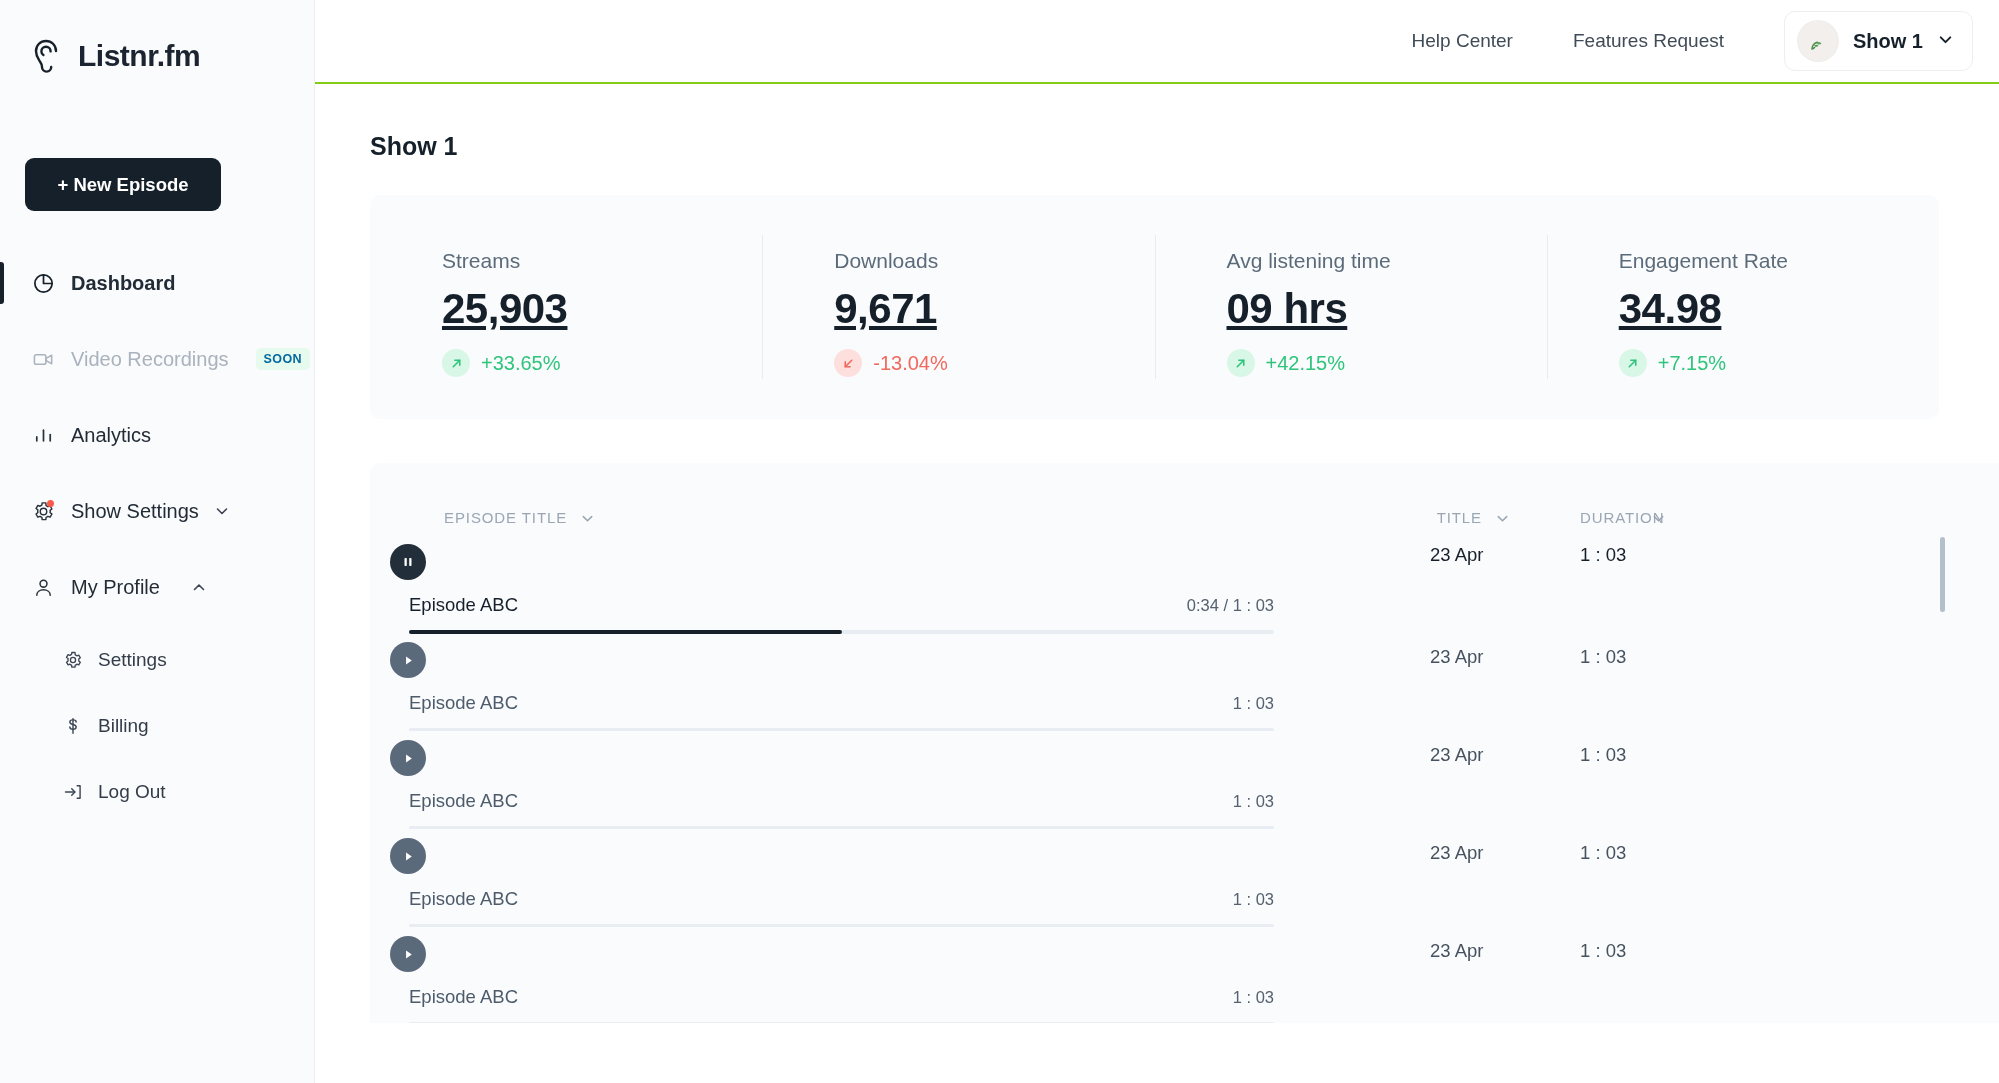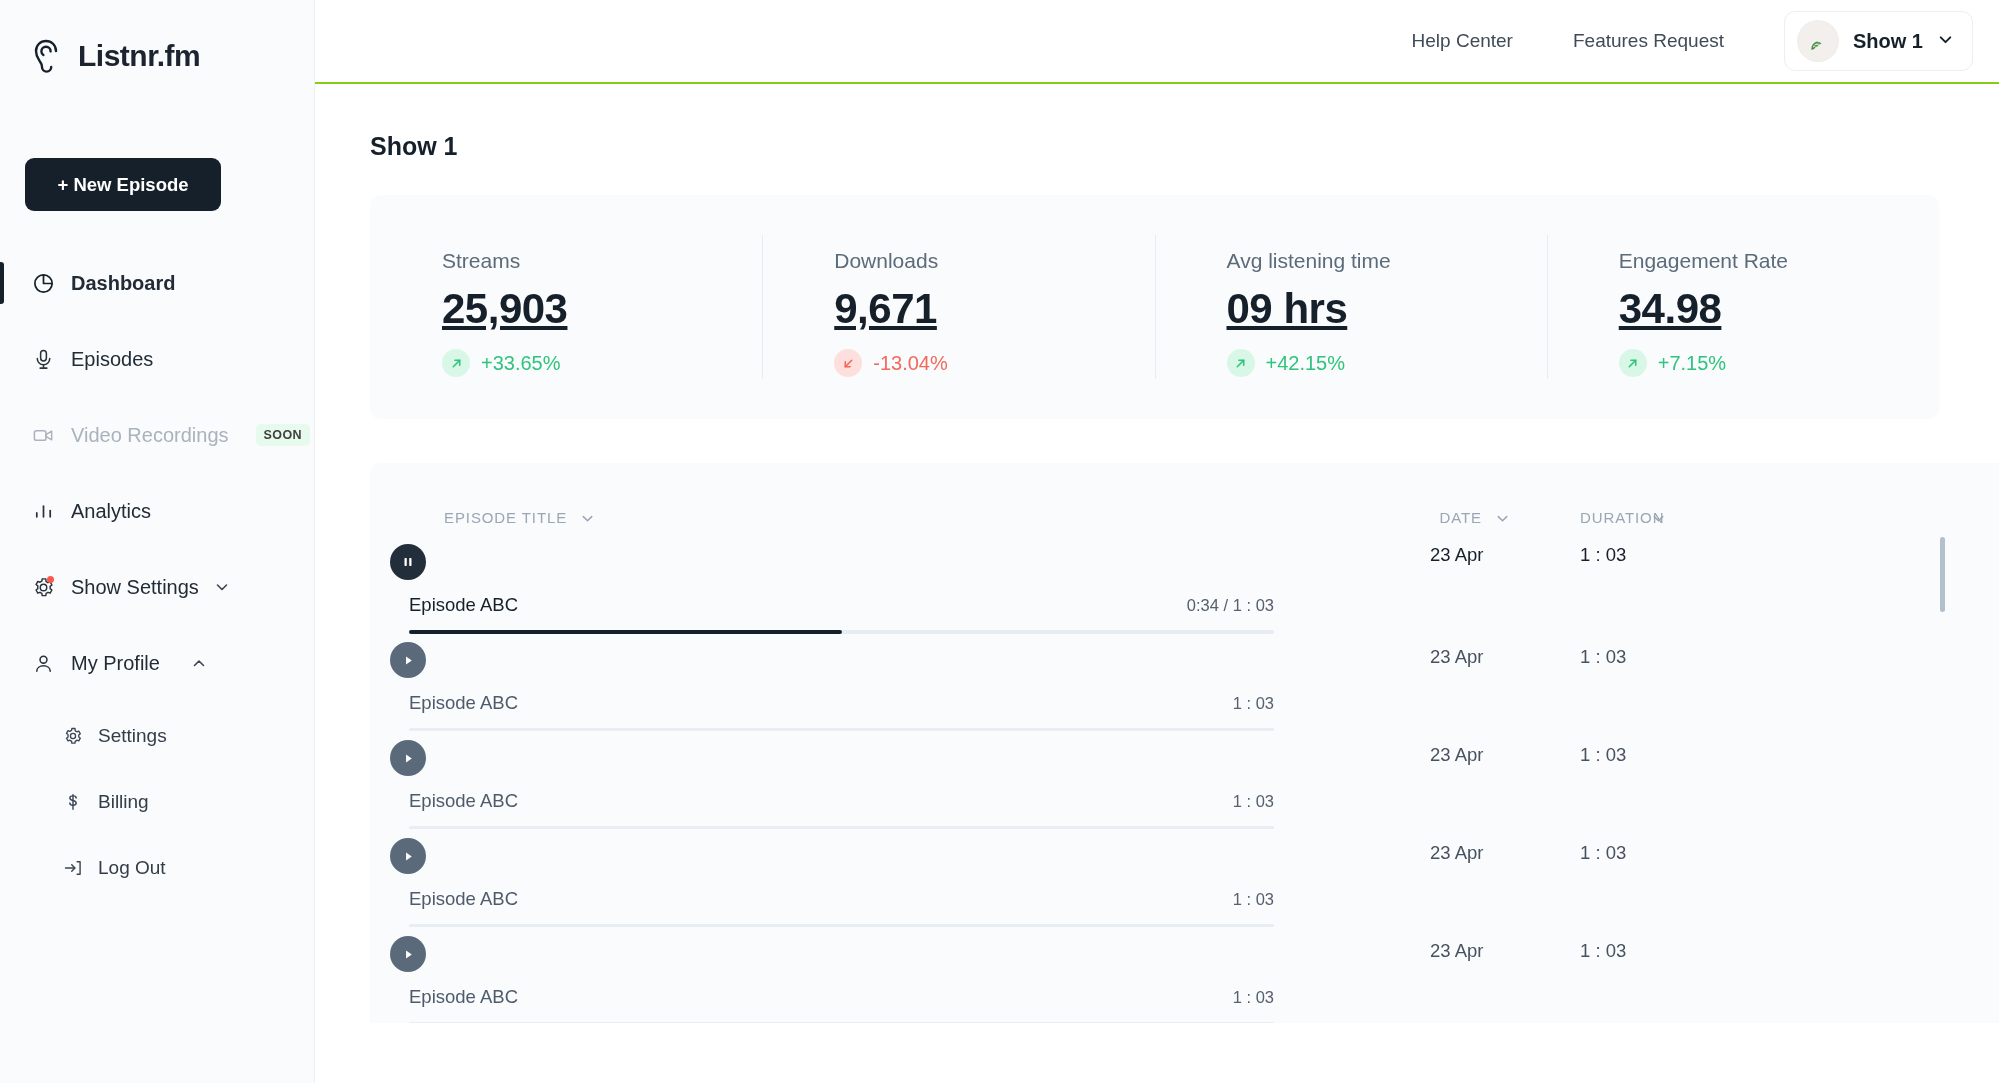--- a/index.html
+++ b/index.html
@@ -46,21 +46,21 @@
     content:""; position:absolute; left:0; top:4px;
     width:4px; height:42px; background:#16202b; border-radius:0 3px 3px 0;
   }
   .nav-item.active .nav-label { font-weight:bold; }
   .nav-item.disabled { cursor:default; }
   .nav-item.disabled .nav-label { color:#a9b2bd; }
   .nav-icon { width:26px; height:26px; flex:0 0 26px; display:flex; align-items:center; justify-content:center; position:relative; }
   .nav-icon svg { display:block; }
   .badge-soon {
     margin-left:12px;
-    background:#e6faee; color:#404040;
+    background:#e6faee; color:#0369a1;
     font-size:12.5px; font-weight:bold;
     padding:4px 8px; border-radius:5px;
     letter-spacing:0.4px;
   }
   .chev { margin-left:auto; margin-right:108px; width:16px; height:16px; }
   .dot-red {
     position:absolute; right:2px; top:2px;
     width:7px; height:7px; border-radius:50%;
     background:#fb5a4a;
   }
@@ -195,31 +195,20 @@
       <div class="nav-item active">
         <span class="nav-icon">
           <svg viewBox="0 0 24 24" width="23" height="23" fill="none" stroke="#16202b" stroke-width="1.8" stroke-linecap="round" stroke-linejoin="round">
             <path d="M12 3a9 9 0 1 0 9 9"></path>
             <path d="M12 3v9h9a9 9 0 0 0-9-9z"></path>
           </svg>
         </span>
         <span class="nav-label">Dashboard</span>
       </div>
 
-      <div class="nav-item">
-        <span class="nav-icon">
-          <svg viewBox="0 0 24 24" width="23" height="23" fill="none" stroke="#29323d" stroke-width="1.6" stroke-linecap="round" stroke-linejoin="round">
-            <rect x="9" y="2.5" width="6" height="11" rx="3"></rect>
-            <path d="M5.5 11a6.5 6.5 0 0 0 13 0"></path>
-            <path d="M12 17.5V21"></path>
-              <path d="M8.5 21h7"></path>
-          </svg>
-        </span>
-        <span class="nav-label">Episodes</span>
-      </div>
 
       <div class="nav-item disabled">
         <span class="nav-icon">
           <svg viewBox="0 0 24 24" width="23" height="23" fill="none" stroke="#aab3be" stroke-width="1.6" stroke-linecap="round" stroke-linejoin="round">
             <rect x="2.5" y="7" width="12" height="10" rx="2"></rect>
             <path d="M14.5 11l6-3.5v9L14.5 13z"></path>
           </svg>
         </span>
         <span class="nav-label">Video Recordings</span>
         <span class="badge-soon">SOON</span>
@@ -405,21 +394,21 @@
         <div class="table-head">
           <div class="th th-title">
             <span class="th-text">EPISODE TITLE</span>
             <span class="th-chev">
               <svg viewBox="0 0 16 16" width="15" height="15" fill="none" stroke="#9aa6b4" stroke-width="1.6" stroke-linecap="round" stroke-linejoin="round">
                   <path d="M3.5 6l4.5 4.5L12.5 6"></path>
                 </svg>
             </span>
           </div>
           <div class="th th-date">
-            <span class="th-text" style="width:52px">DATE</span>
+            <span class="th-text" style="width:52px">TITLE</span>
             <span class="th-chev">
               <svg viewBox="0 0 16 16" width="15" height="15" fill="none" stroke="#9aa6b4" stroke-width="1.6" stroke-linecap="round" stroke-linejoin="round">
                   <path d="M3.5 6l4.5 4.5L12.5 6"></path>
                 </svg>
             </span>
           </div>
           <div class="th th-dur">
             <span class="th-text" style="width:58px">DURATION</span>
             <span class="th-chev">
               <svg viewBox="0 0 16 16" width="15" height="15" fill="none" stroke="#9aa6b4" stroke-width="1.6" stroke-linecap="round" stroke-linejoin="round">

